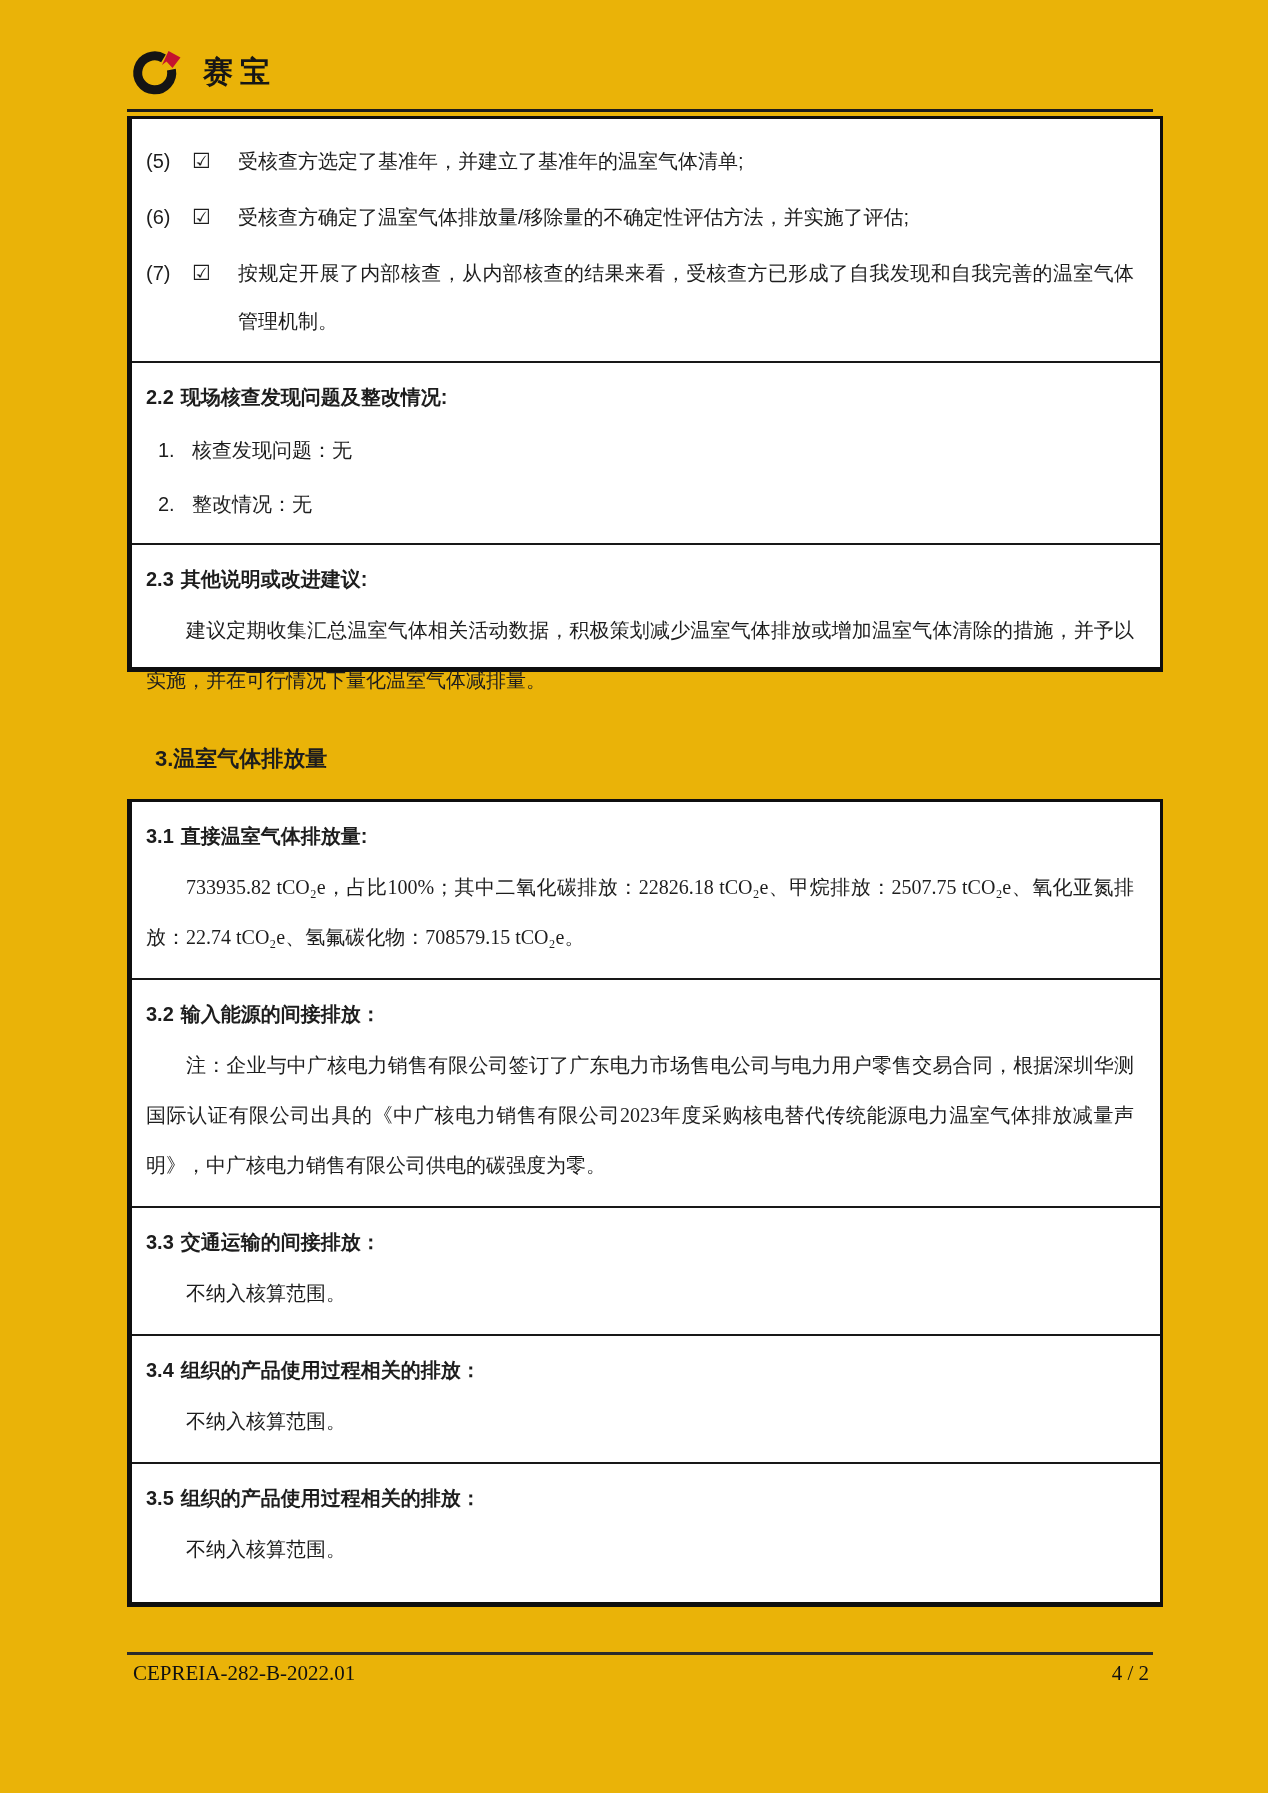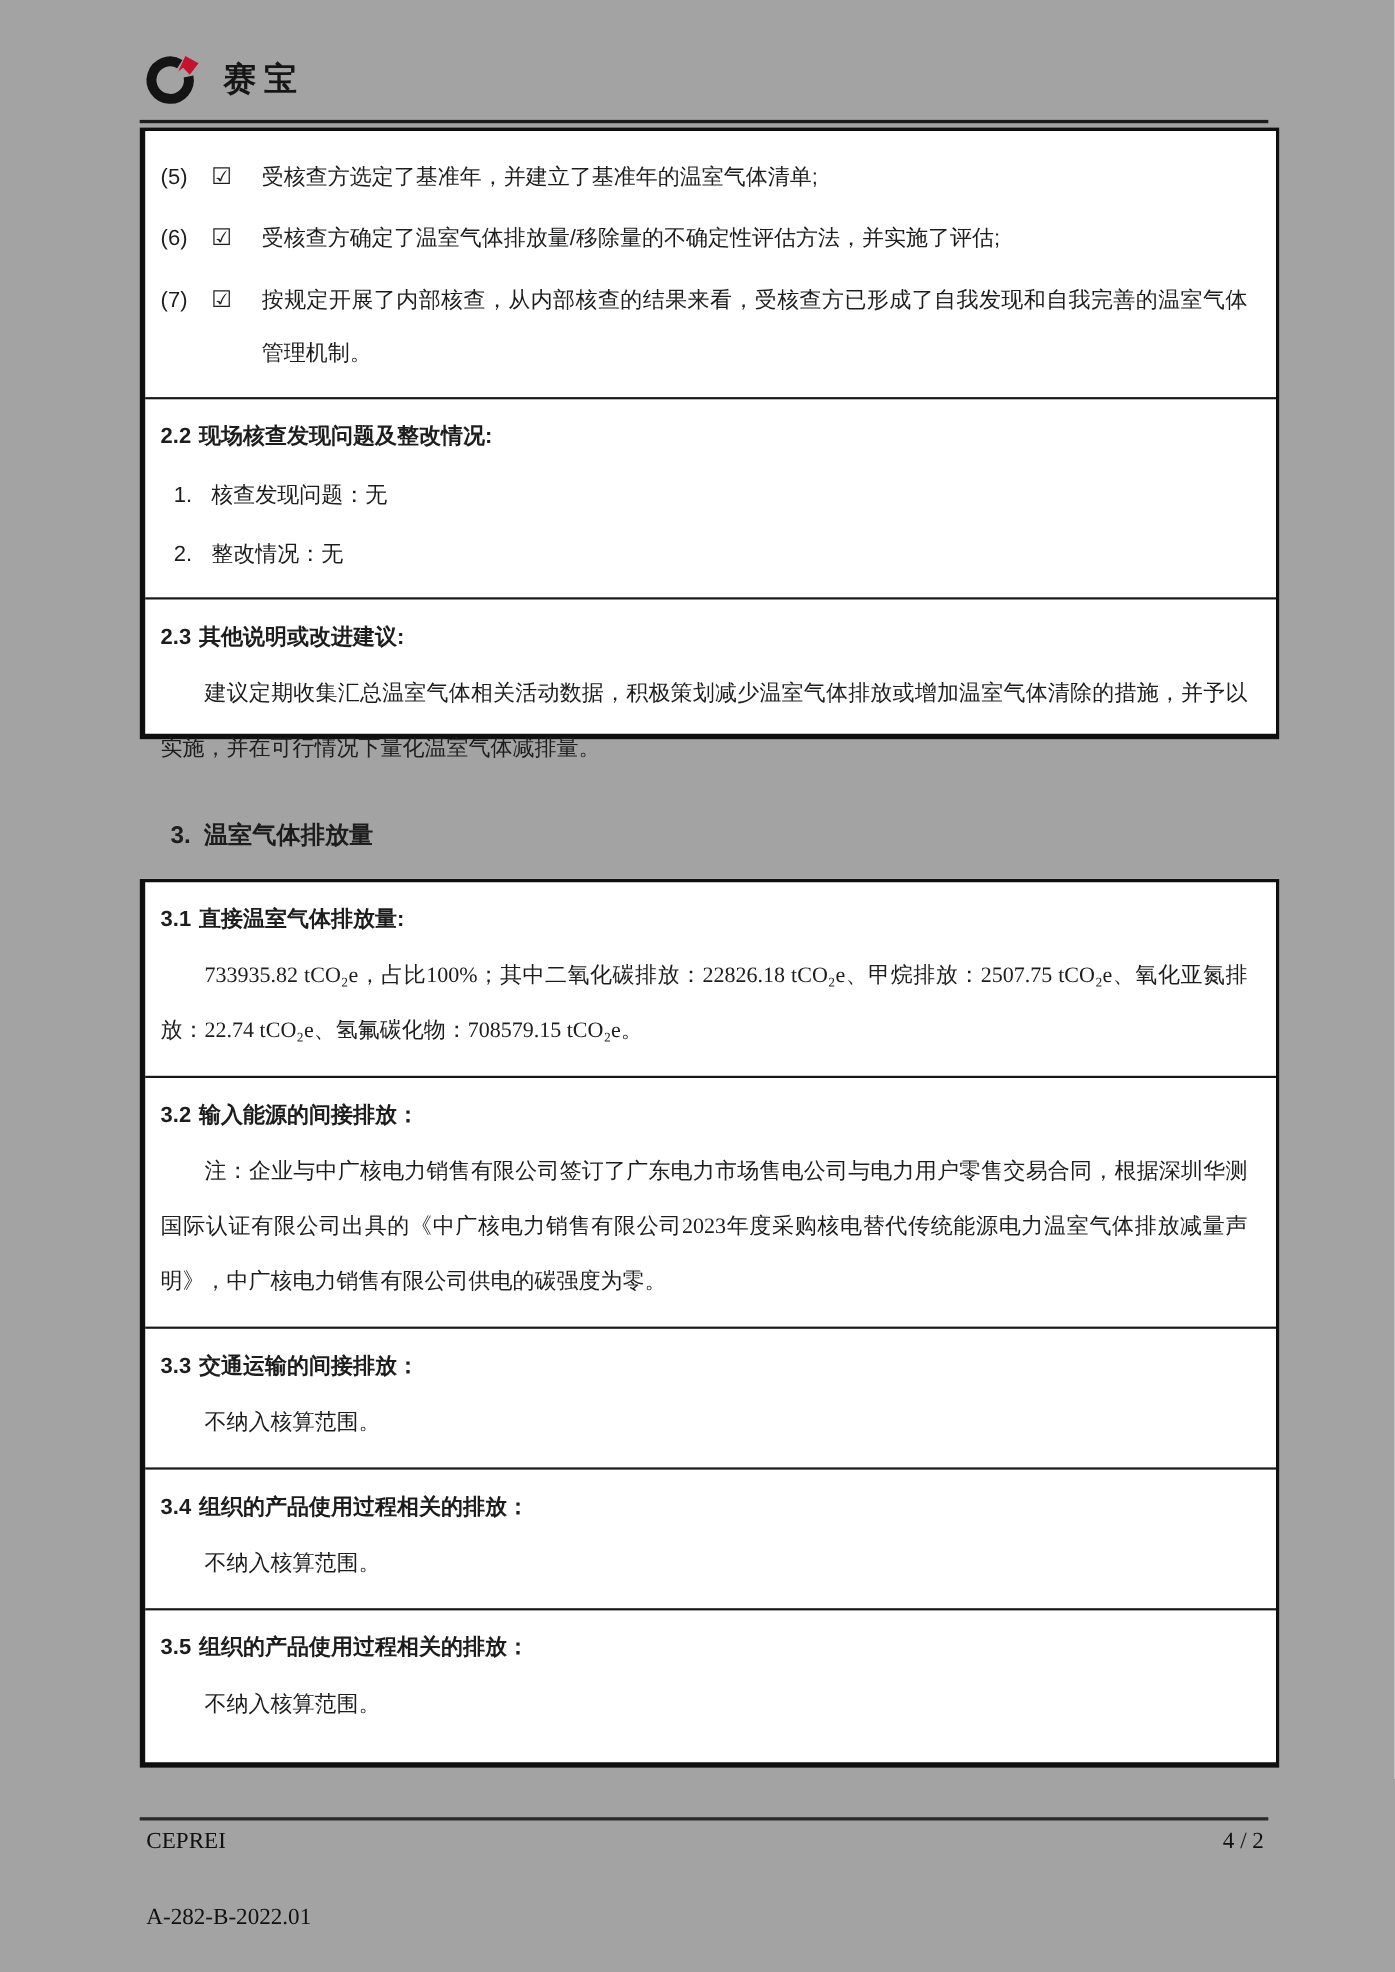--- a/index.html
+++ b/index.html
@@ -1,19 +1,19 @@
 <!DOCTYPE html>
 <html lang="zh"><head>
 <meta charset="utf-8">
 <style>
   html,body{margin:0;padding:0;background:#ffffff;}
   .page{
     position:relative;
     width:1268px;height:1793px;
-    background:#a3a3a3;
+    background:#eab308;
     color:#1d1d1d;
     font-family:"Liberation Sans","DejaVu Sans",sans-serif;
     overflow:hidden;
   }
   
   .header-logo{position:absolute;left:131px;top:48px;display:flex;align-items:center;gap:20px;}
   .brand{font-size:30px;font-weight:700;letter-spacing:7px;color:#161616;}
   .header-rule{position:absolute;left:127px;top:109px;width:1026px;height:0;border-top:3px solid #1c1c1c;}
   
   .panel{
@@ -31,29 +31,29 @@
   .check-item .text{flex:1;text-align:justify;}
   
   .sec-head{font-weight:700;font-size:20px;line-height:44px;margin-top:12px;}
   .sec-head .t{margin-left:7px;}
   .num-item{display:flex;font-size:20px;line-height:46px;margin-top:8px;padding-left:12px;}
   .num-item .n{width:34px;flex:none;}
   .body-p{font-size:20px;line-height:50px;text-indent:2em;text-align:justify;margin:4px 0 0 0;}
   .gap-b{margin-bottom:14px;font-family:Liberation Serif, serif;}
   
   .chapter-head{position:absolute;left:155px;top:744px;font-size:22px;font-weight:700;}
-  .chapter-head .t{margin-left:12px;}
+  .chapter-head .t{}
   
   .footer-rule{position:absolute;left:127px;top:1652px;width:1026px;height:0;border-top:3px solid #2b2b2b;}
   .footer-row{
     position:absolute;left:133px;top:1661px;width:1016px;
     display:flex;justify-content:space-between;align-items:baseline;
     font-family:"Liberation Serif","DejaVu Serif",serif;font-size:21px;color:#111;
   }
-  .footer-left{display:flex;gap:44px;flex-direction:column;}
+  .footer-left{display:flex;}
 </style>
 </head>
 <body>
 
 <div class="page">
 
   <div class="header-logo">
     <svg width="52" height="48" viewBox="0 0 52 48">
       <path d="M 40.4 21.6 A 17 17 0 1 1 32.5 10.3" fill="none" stroke="#141414" stroke-width="9"></path>
       <polygon points="31,17 37.5,3 49.5,9.5 41.5,20 35.5,13.5" fill="#c4122f"></polygon>

